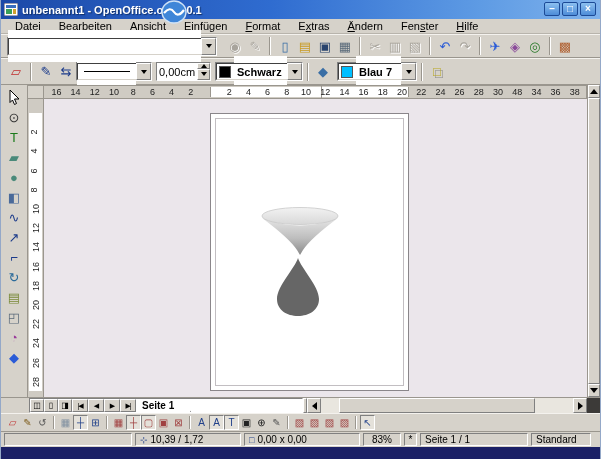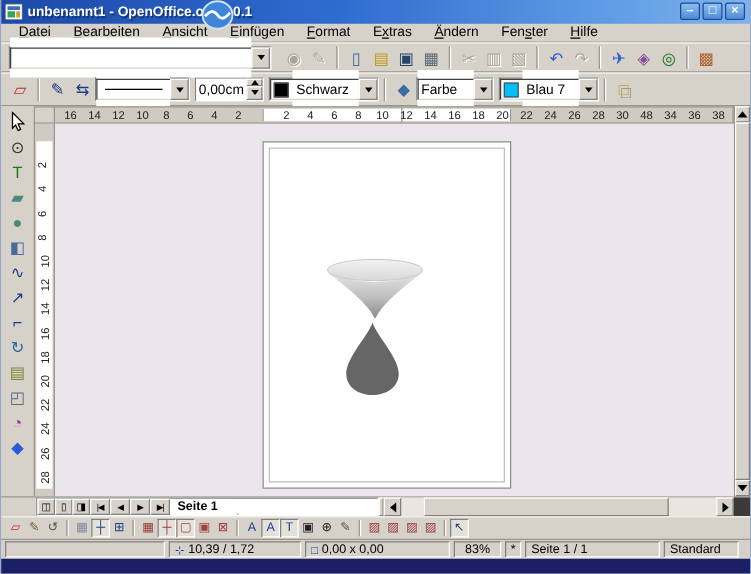--- a/index.html
+++ b/index.html
@@ -49,21 +49,21 @@
   .sep { width:2px; height:18px; margin:0 4px;
     border-left:1px solid #9a968e; border-right:1px solid #fff; flex:0 0 auto; }
 
   
   .combo { height:19px; background:#fff; display:flex; align-items:center;
     border:1px solid; border-color:#808080 #fff #fff #808080; flex:0 0 auto;
     position:relative; }
   .combo-inner { position:absolute; inset:0; border:1px solid;
     border-color:#404040 #d6d2ca #d6d2ca #404040; pointer-events:none; }
   .combo-field { flex:1; padding:16px 3px; height:100%; display:flex; align-items:center;
-    overflow:hidden; white-space:nowrap; background:#fff; }
+    overflow:hidden; white-space:nowrap; background:#fff;font-weight:bold; }
   .combo-btn { width:15px; height:100%; background:#d6d2ca; border:1px solid;
     border-color:#fff #808080 #808080 #fff; display:flex; align-items:center;
     justify-content:center; z-index:1; }
   .carrow { width:0; height:0; border:3px solid transparent; border-top:4px solid #000;
     margin-top:3px; }
   .swatch { width:12px; height:12px; border:1px solid #555; margin:0 3px; flex:0 0 auto; }
   .linestyle-line { width:46px; border-top:1px solid #000; margin-left:4px; }
   .spinner { height:19px; display:flex; border:1px solid;
     border-color:#808080 #fff #fff #808080; background:#fff; flex:0 0 auto; }
   .spin-val { width:40px; padding:0 2px; display:flex; align-items:center; background:#fff; }
@@ -285,27 +285,20 @@
       <div class="swatch" style="background: rgb(0, 0, 0);"></div>
       <div class="combo-field">Schwarz</div>
       <div class="combo-btn">
           <div class="carrow"></div>
         </div>
     </div>
     <div class="sep"></div>
     <div class="icon-btn">
         <span class="glyph" style="color:#3a6ea5">◆</span>
       </div>
-    <div class="combo" style="width:62px">
-      <div class="combo-inner"></div>
-      <div class="combo-field">Farbe</div>
-      <div class="combo-btn">
-          <div class="carrow"></div>
-        </div>
-    </div>
     <div class="combo" style="width:80px; margin-left:4px">
       <div class="combo-inner"></div>
       <div class="swatch" style="background: rgb(0, 191, 255);"></div>
       <div class="combo-field">Blau 7</div>
       <div class="combo-btn">
           <div class="carrow"></div>
         </div>
     </div>
     <div class="sep"></div>
     <div class="icon-btn">

